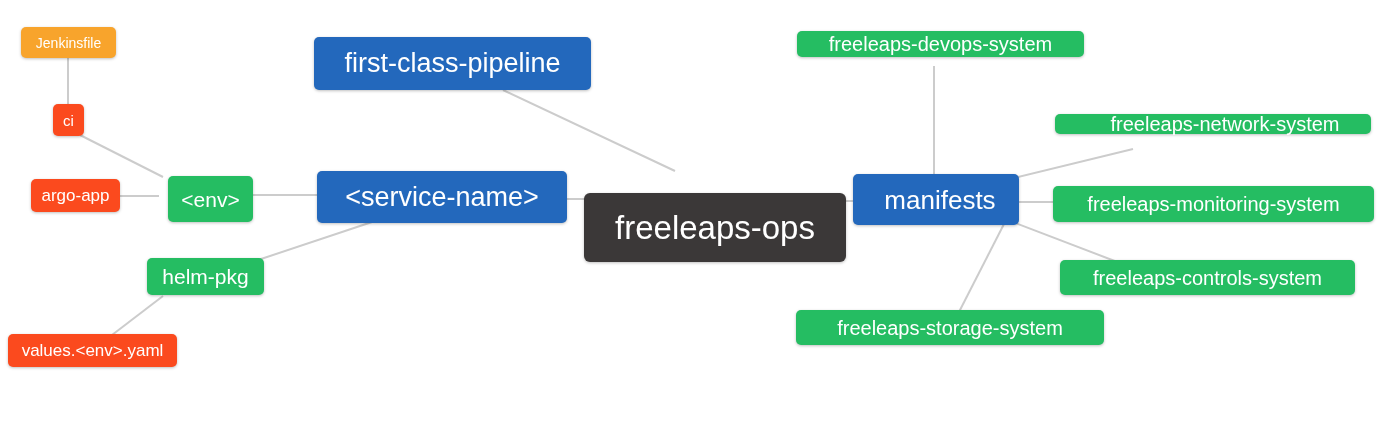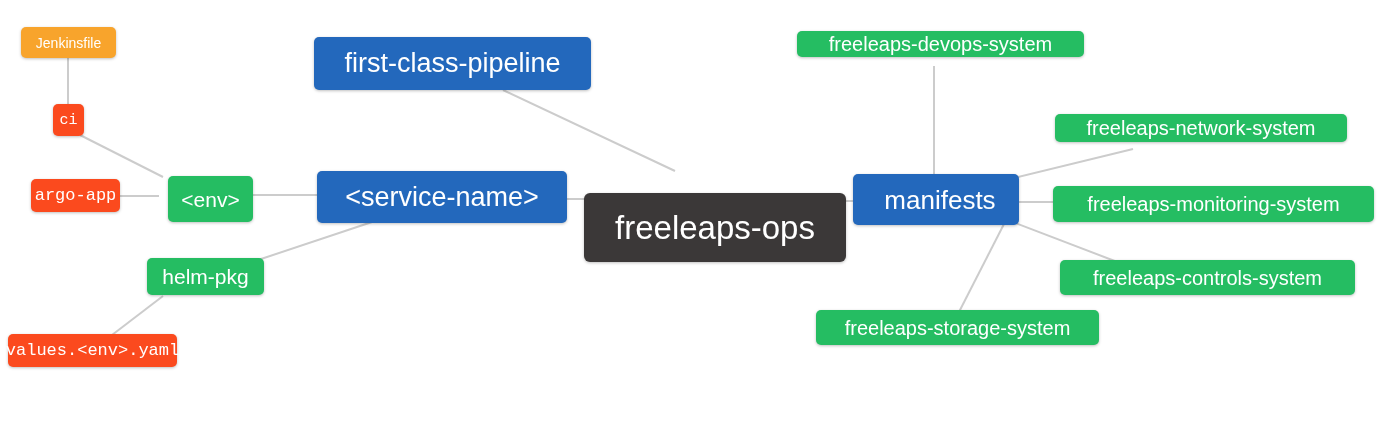--- a/index.html
+++ b/index.html
@@ -34,37 +34,37 @@
     color: var(--c-text, #ffffff);
     border-radius: 5px;
     white-space: nowrap;
     box-shadow: 0 1px 3px rgba(0,0,0,0.25);
     cursor: default;
     line-height: 1;
     user-select: none;
   }
   .blue   { background: var(--c-blue,   #2368bc); }
   .green  { background: var(--c-green,  #25bd62); }
-  .red    { background: var(--c-red,    #fb4a1e); font-family: Liberation Mono, monospace; }
+  .red    { background: var(--c-red,    #fb4a1e); }
   .orange { background: var(--c-orange, #f8a42c); }
   .dark   { background: var(--c-dark,   #3b3838); border-radius: 6px; margin-top: 24px; }
 
   #n-jenkinsfile { left: 21px;   top: 27px;  width: 95px;  height: 31px; font-size: 14px; }
   #n-ci          { left: 53px;   top: 104px; width: 31px;  height: 32px; font-size: 15px; }
   #n-argo-app    { left: 31px;   top: 179px; width: 89px;  height: 33px; font-size: 17px; }
   #n-env         { left: 168px;  top: 176px; width: 85px;  height: 46px; font-size: 21px; }
   #n-fcp         { left: 314px;  top: 37px;  width: 277px; height: 53px; font-size: 27px; }
   #n-service     { left: 317px;  top: 171px; width: 250px; height: 52px; font-size: 27px; }
   #n-root        { left: 584px;  top: 169px; width: 262px; height: 69px; font-size: 33px; }
   #n-manifests   { left: 853px;  top: 174px; width: 158px; height: 51px; font-size: 26px; padding-left: 8px; }
   #n-devops      { left: 797px;  top: 31px;  width: 287px; height: 26px; font-size: 20px; }
-  #n-network     { left: 1055px; top: 114px; width: 292px; height: 28px; font-size: 20px; }
+  #n-network     { left: 1055px; top: 114px; width: 292px; height: 20px; font-size: 20px; padding-left: 24px; }
   #n-monitoring  { left: 1053px; top: 186px; width: 321px; height: 36px; font-size: 20px; }
   #n-controls    { left: 1060px; top: 260px; width: 295px; height: 35px; font-size: 20px; }
-  #n-storage     { left: 816px;  top: 310px; width: 283px; height: 35px; font-size: 20px; }
+  #n-storage     { left: 796px;  top: 310px; width: 308px; height: 35px; font-size: 20px; }
   #n-helm        { left: 147px;  top: 258px; width: 117px; height: 37px; font-size: 21px; }
   #n-values      { left: 8px;    top: 334px; width: 169px; height: 33px; font-size: 17px; }
 </style>
 </head>
 <body>
 
 <div class="canvas">
 
   <svg class="edges" viewBox="0 0 1390 421" aria-hidden="true">
     <line x1="68" y1="58" x2="68" y2="105"></line>

